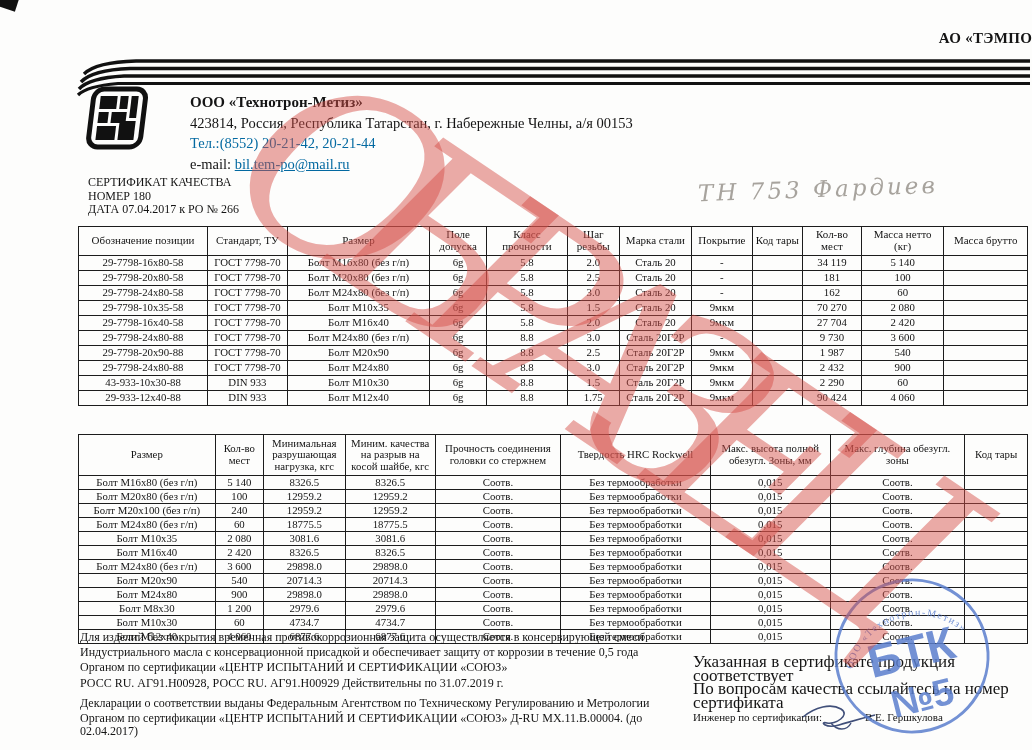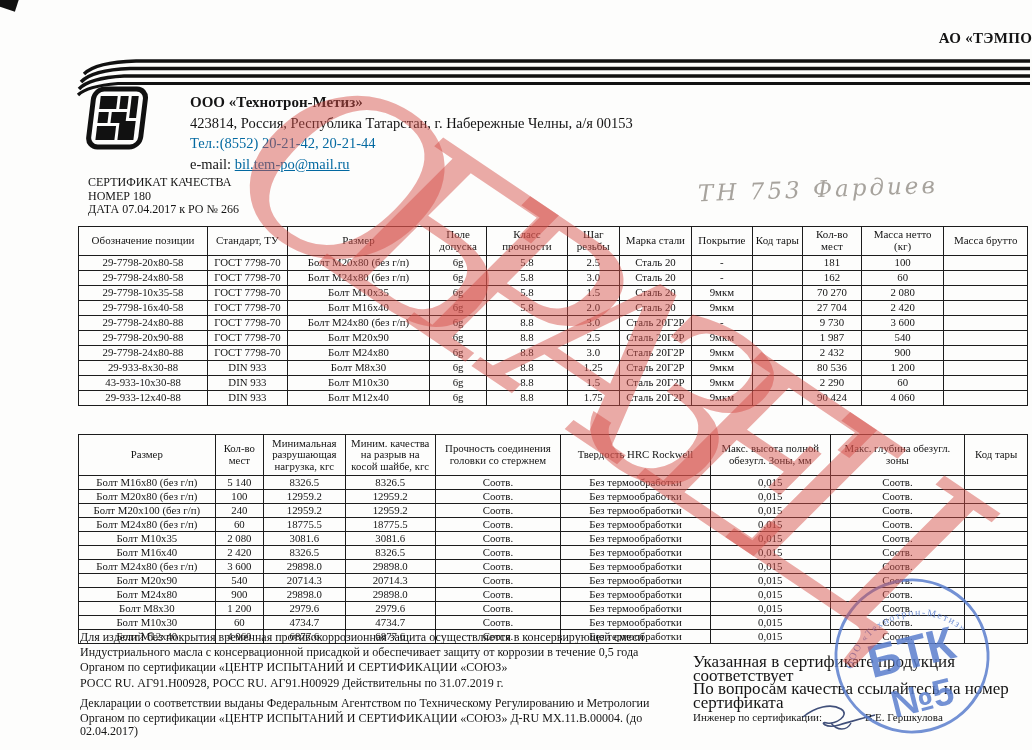--- a/index.html
+++ b/index.html
@@ -113,20 +113,34 @@
           <th>Марка стали</th>
           <th>Покрытие</th>
           <th>Код тары</th>
           <th>Кол-во мест</th>
           <th>Масса нетто (кг)</th>
           <th>Масса брутто</th>
         </tr>
       </thead>
       <tbody>
         <tr>
+          <td>29-7798-16x80-58</td>
+          <td>ГОСТ 7798-70</td>
+          <td>Болт М16х80 (без г/п)</td>
+          <td>6g</td>
+          <td>5.8</td>
+          <td>2.0</td>
+          <td>Сталь 20</td>
+          <td>-</td>
+          <td></td>
+          <td>34 119</td>
+          <td>5 140</td>
+          <td></td>
+        </tr>
+        <tr>
           <td>29-7798-20x80-58</td>
           <td>ГОСТ 7798-70</td>
           <td>Болт М20х80 (без г/п)</td>
           <td>6g</td>
           <td>5.8</td>
           <td>2.5</td>
           <td>Сталь 20</td>
           <td>-</td>
           <td></td>
           <td>181</td>
@@ -208,34 +222,20 @@
           <td>ГОСТ 7798-70</td>
           <td>Болт М24х80</td>
           <td>6g</td>
           <td>8.8</td>
           <td>3.0</td>
           <td>Сталь 20Г2Р</td>
           <td>9мкм</td>
           <td></td>
           <td>2 432</td>
           <td>900</td>
-          <td></td>
-        </tr>
-        <tr>
-          <td>29-933-8x30-88</td>
-          <td>DIN 933</td>
-          <td>Болт М8х30</td>
-          <td>6g</td>
-          <td>8.8</td>
-          <td>1.25</td>
-          <td>Сталь 20Г2Р</td>
-          <td>9мкм</td>
-          <td></td>
-          <td>80 536</td>
-          <td>1 200</td>
           <td></td>
         </tr>
         <tr>
           <td>43-933-10x30-88</td>
           <td>DIN 933</td>
           <td>Болт М10х30</td>
           <td>6g</td>
           <td>8.8</td>
           <td>1.5</td>
           <td>Сталь 20Г2Р</td>

